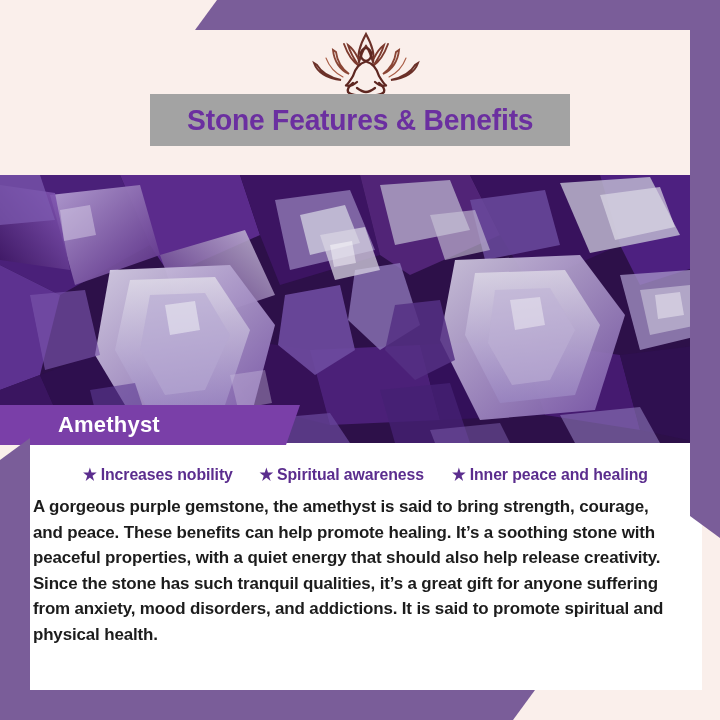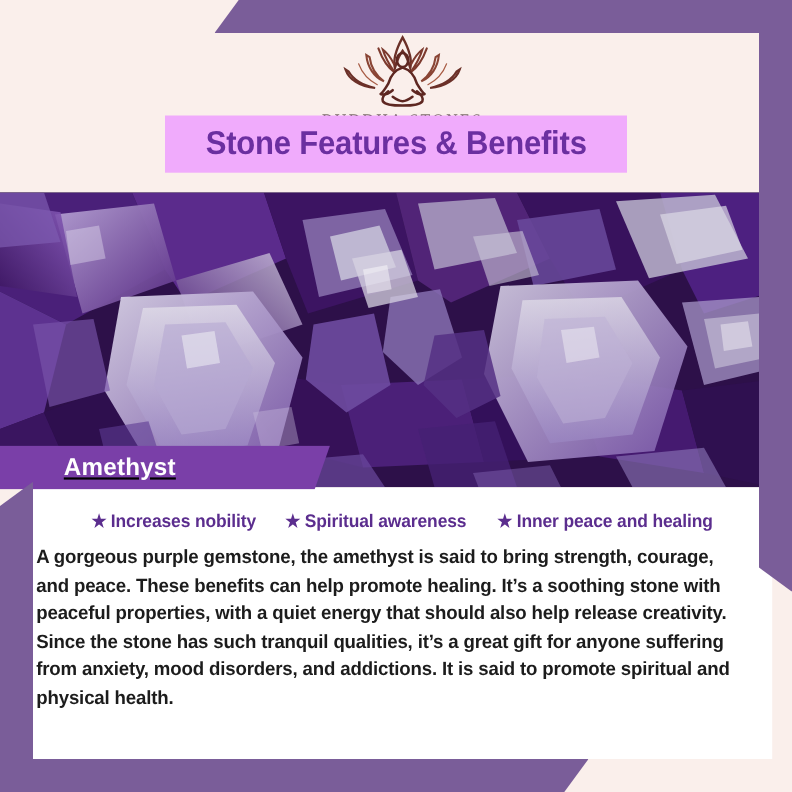--- a/index.html
+++ b/index.html
@@ -68,22 +68,22 @@
   .logo-word {
     font-family:"Liberation Serif", serif;
     font-size:14.5px;
     letter-spacing:2.1px;
     color:#3a2a26;
     margin-top:2px;
   }
 
   
   .title-plate {
-    position:absolute; left:150px; top:105px; width:420px; height:52px;
-    background:#f0abfc;
+    position:absolute; left:150px; top:94px; width:420px; height:52px;
+    background:#a3a3a3;
     display:flex; align-items:center; justify-content:center;
     z-index:4;
   }
   .title-text {
     color:#6b2fa0;
     font-size:30px;
     font-weight:bold;
     letter-spacing:-0.2px;
     transform:scaleX(0.94);
     white-space:nowrap;
@@ -97,21 +97,20 @@
   }
   .hero svg { display:block; width:100%; height:100%; }
 
   
   .caption-banner {
     position:absolute; left:0; top:405px; width:300px; height:40px;
     background:#7a3fa8;
     clip-path:polygon(0 0, 100% 0, calc(100% - 14px) 100%, 0 100%);
     display:flex; align-items:center;
     z-index:5;
-    text-decoration:underline;
   }
   .caption-text {
     color:#ffffff;
     font-size:22px;
     font-weight:bold;
     margin-left:58px;
     letter-spacing:0.2px;
   }
 
   

